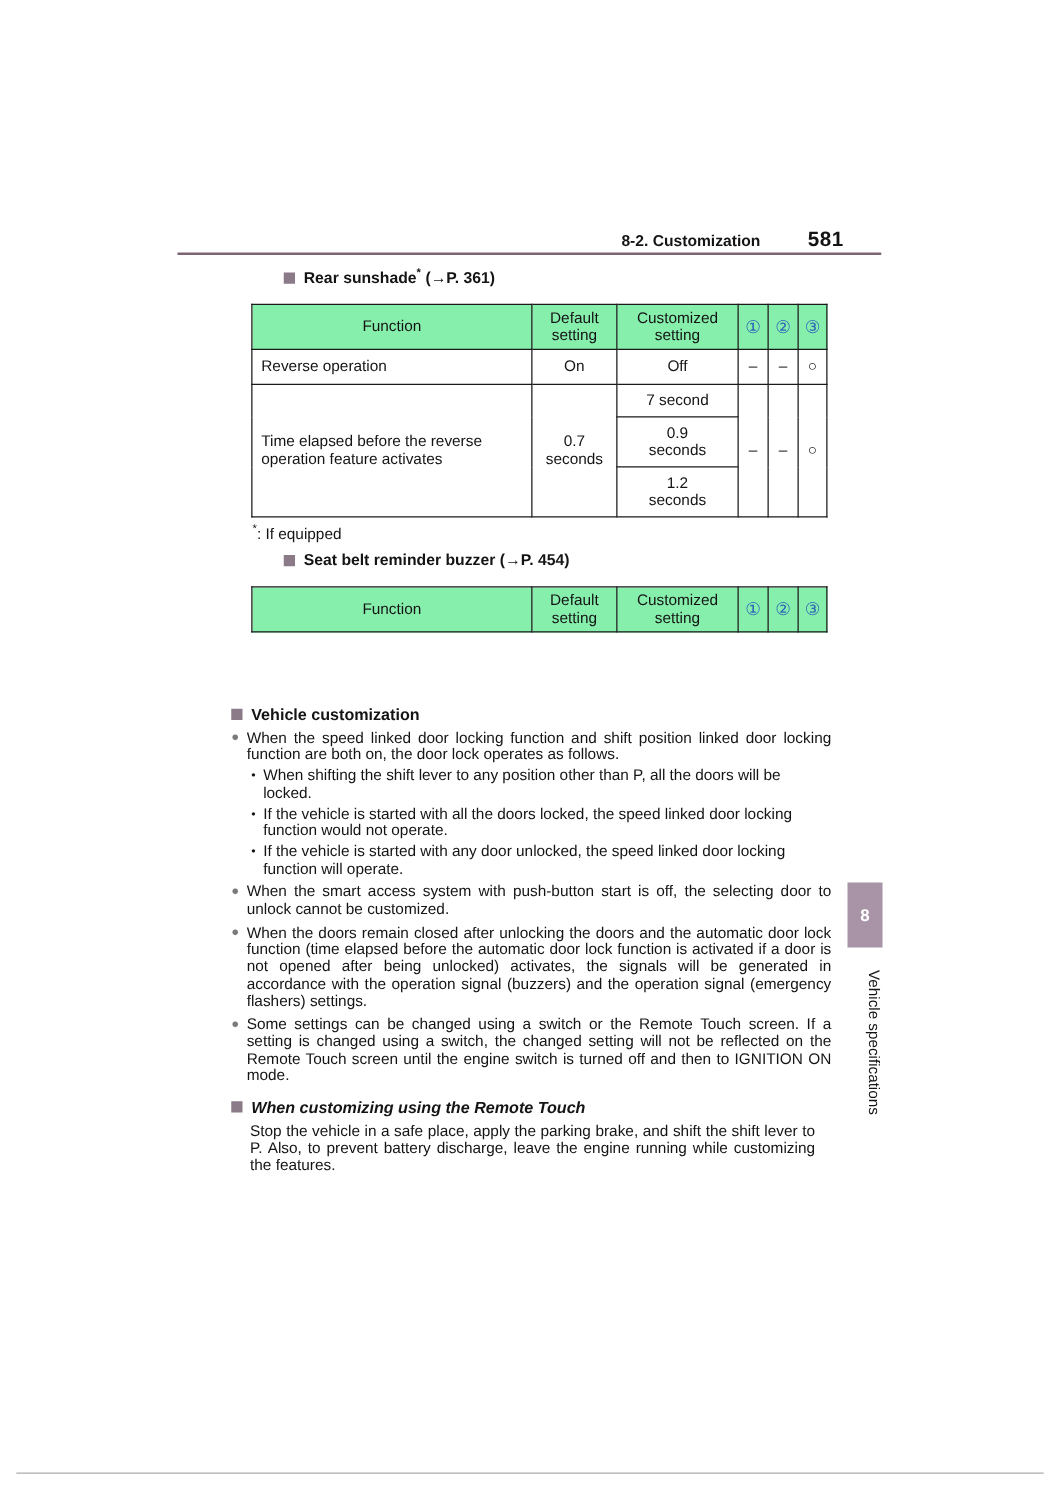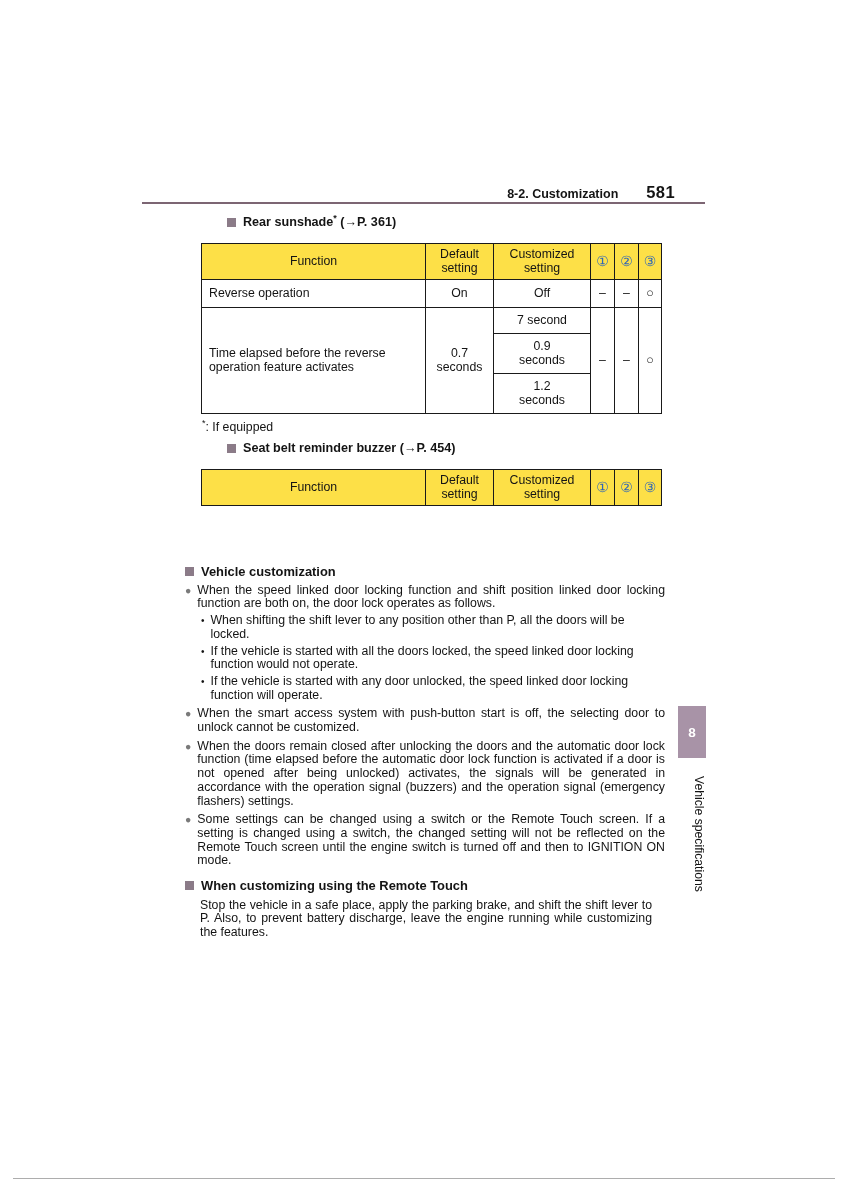--- a/index.html
+++ b/index.html
@@ -1,50 +1,50 @@
 <!DOCTYPE html>
 <html><head>
 <meta charset="utf-8">
 <style>
   * { margin:0; padding:0; box-sizing:border-box; }
   html,body { background:#e8e8e8; }
   body { font-family:"Liberation Sans", sans-serif; color:#141414; }
   .page { position:relative; width:848px; height:1200px; background:#ffffff; margin:0 auto; overflow:hidden; }
 
   
-  .hdr { position:absolute; top:183px; left:142px; width:533px; display:flex; justify-content:flex-end; align-items:baseline; gap:28px; }
+  .hdr { position:absolute; top:183px; left:142px; width:533px; display:flex; justify-content:flex-end; align-items:baseline; gap:38px; }
   .hdr .sec { font-size:12.5px; font-weight:bold; }
   .hdr .num { font-size:16.5px; font-weight:bold; letter-spacing:.4px; }
   .rule { position:absolute; top:202px; left:142px; width:563px; height:2px; background:#7c6573; }
 
   
   .h2 { position:absolute; display:flex; align-items:center; gap:7px; font-weight:bold; font-size:12.6px;padding-left:31px; }
   .sq { width:9px; height:9px; background:#8b7b88; flex:0 0 auto; }
   .sup { font-size:9px; vertical-align:super; line-height:0; }
 
   
   table { border-collapse:collapse; table-layout:fixed; width:460px; font-size:12.3px; position:absolute; left:201px; }
   td, th { border:1px solid #1a1a1a; font-weight:normal; text-align:center; vertical-align:middle; padding:2px 4px; line-height:13.8px; }
-  th { background:#fde047; }
+  th { background:#86efac; }
   .fn { text-align:left; padding-left:7px; padding-right:2px; }
   .circ { color:#2e66b8; font-size:14px; padding:2px 0; }
   .pre { white-space:pre-line; }
   tr.h36 { height:36px; } tr.h28 { height:28px; } tr.h26 { height:26px; } tr.h40 { height:40px; }
 
   .footnote { position:absolute; top:420px; left:202px; font-size:12.3px; }
 
   
   .content { position:absolute; top:565px; left:185px; width:480px; font-size:12.3px; line-height:13.7px; }
   .h1row { display:flex; align-items:center; gap:7px; font-weight:bold; font-size:12.9px; }
   .bullet { display:flex; gap:6px; margin-top:5px; }
   .bullet .dot { color:#7a7a7a; font-size:10.5px; line-height:13.7px; flex:0 0 auto; }
   .bullet .btxt { text-align:justify; }
   .sub { display:flex; gap:6px; margin-left:16px; margin-top:3px; }
   .sub .sdot { font-size:10px; line-height:13.7px; flex:0 0 auto; }
-  .mt10 { margin-top:11px; }
+  .mt10 { margin-top:11px;font-style:italic; }
   .para { margin-left:15px; margin-top:6px; width:452px; text-align:justify; }
 
   
   .tab { position:absolute; top:706px; left:678px; width:28px; height:52px; background:#a893a7; color:#fff; font-weight:bold; font-size:13.5px; display:flex; align-items:center; justify-content:center; }
   .vlabel { position:absolute; top:764px; left:678px; width:28px; height:140px; writing-mode:vertical-rl; font-size:12.2px; display:flex; justify-content:center; }
 
   .footrule { position:absolute; top:1178px; left:13px; width:822px; height:1px; background:#adadad; }
 </style>
 </head>
 <body>

